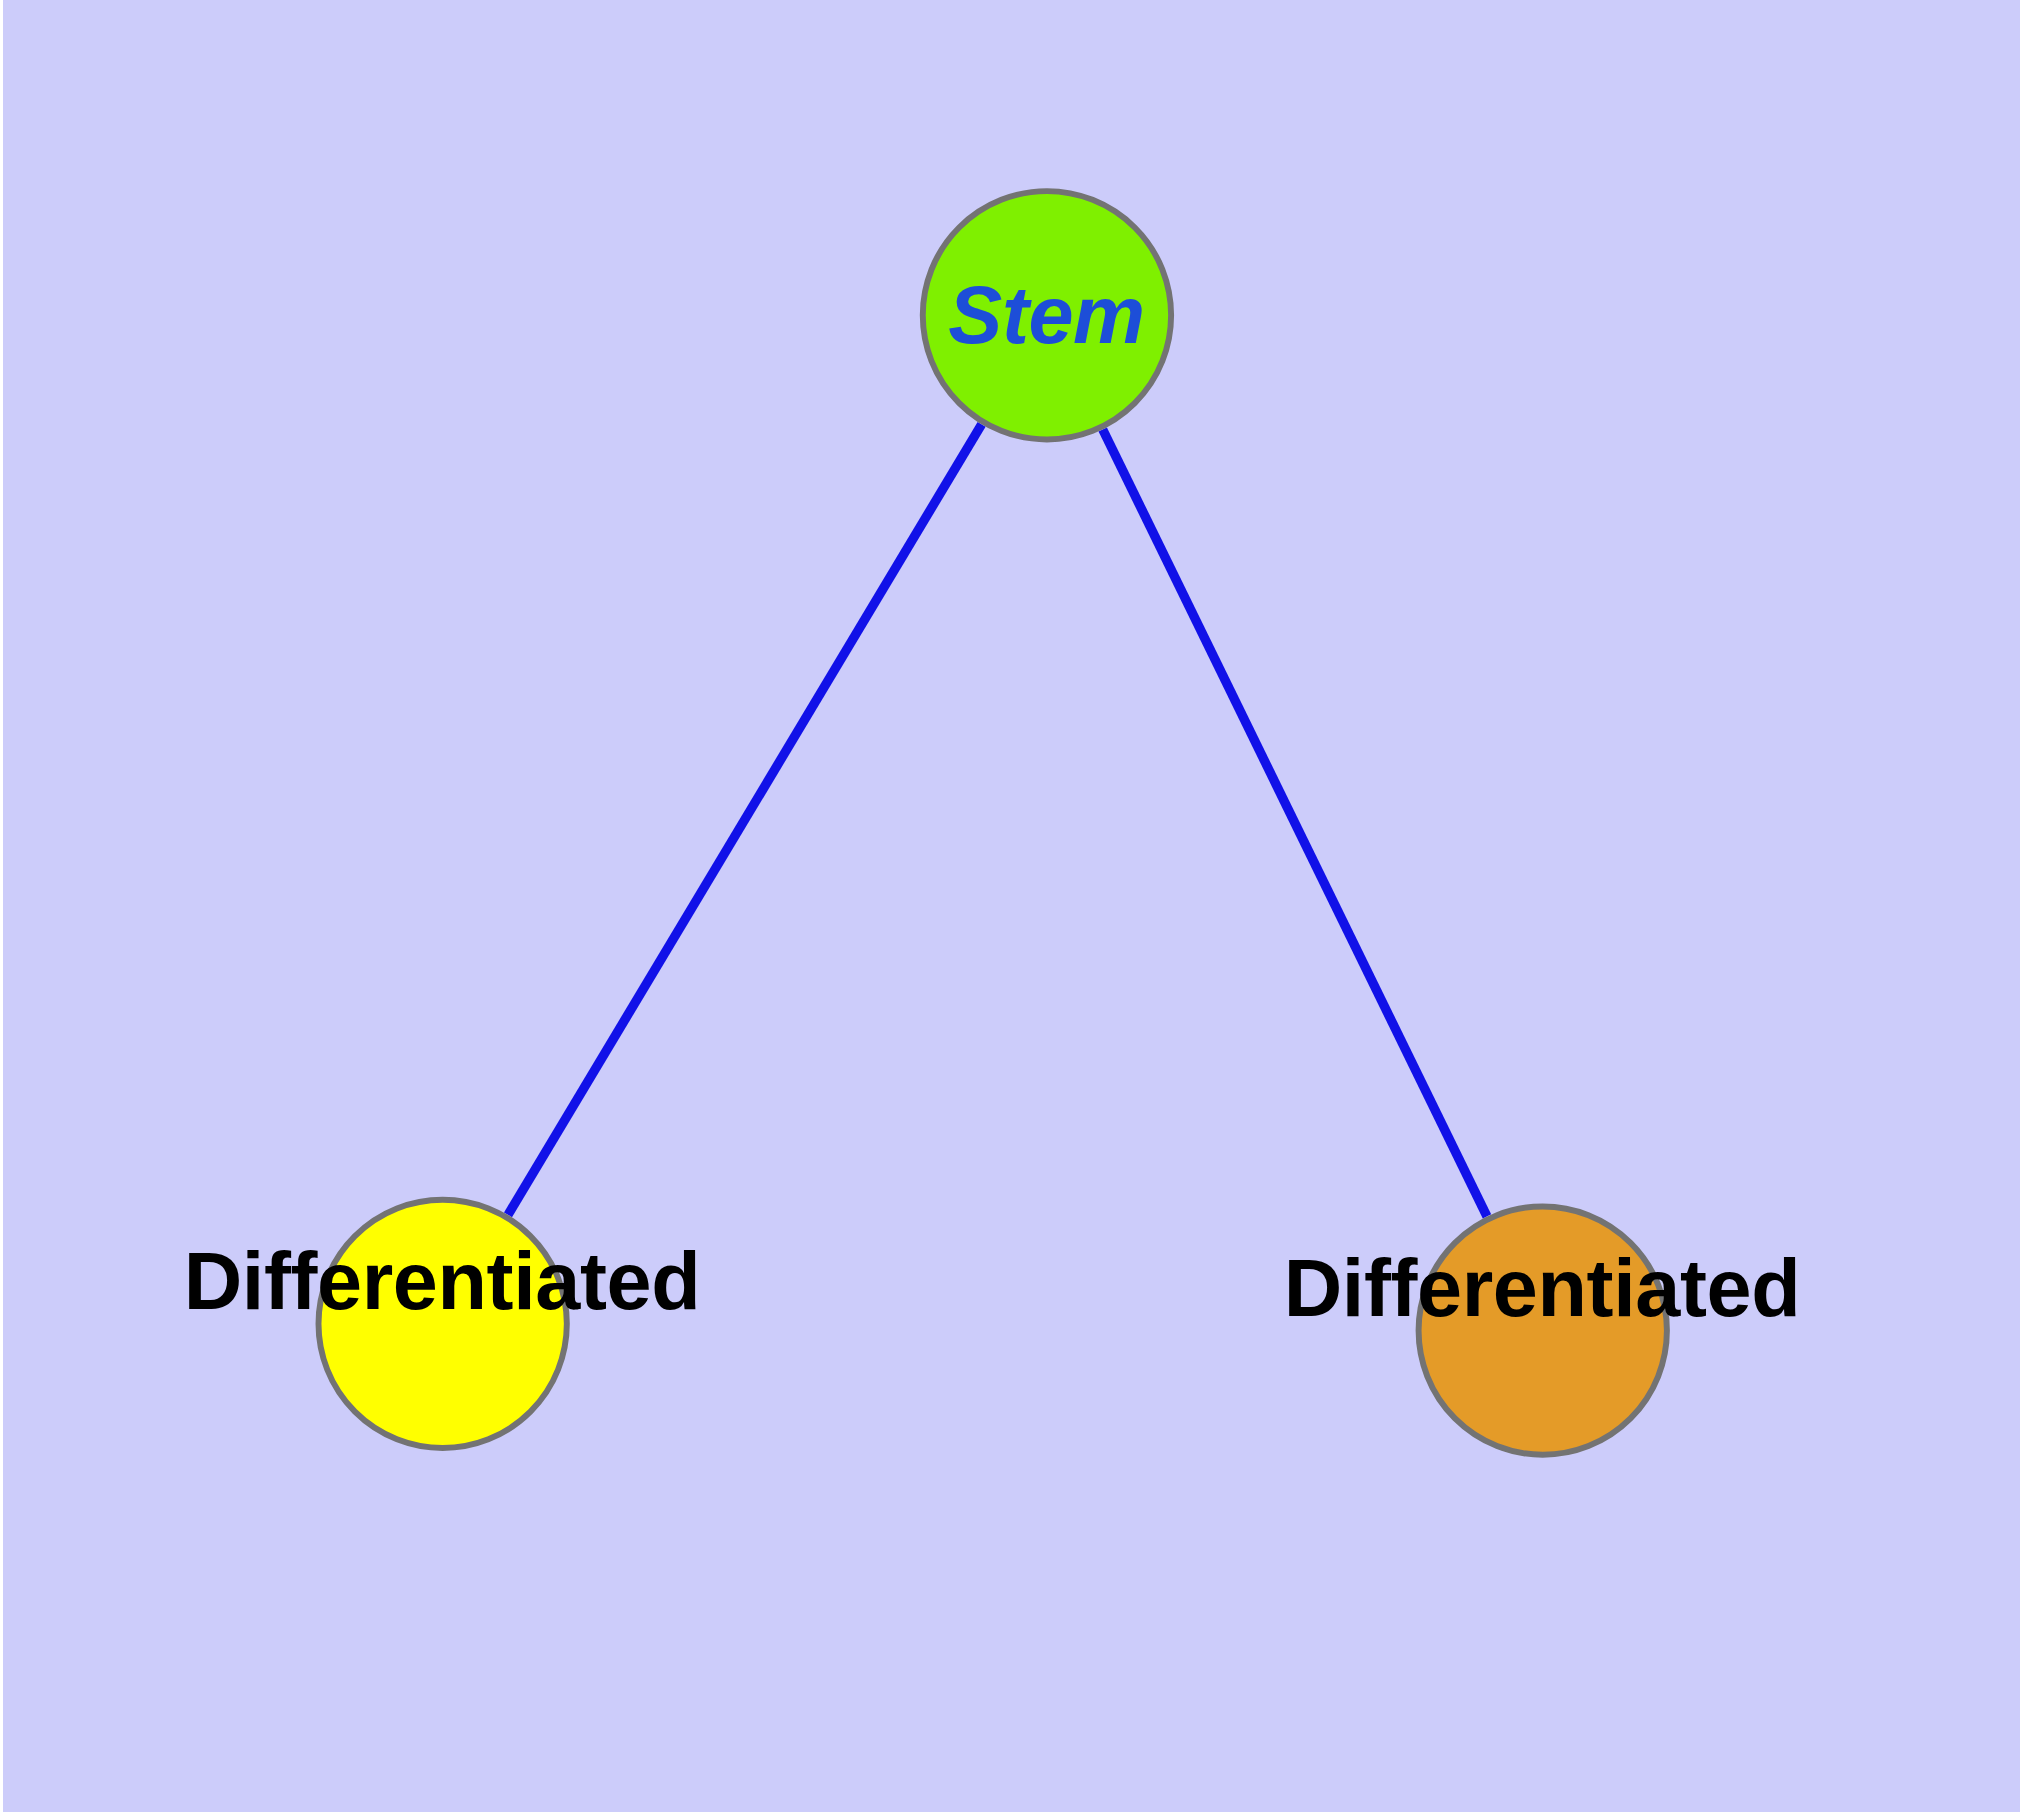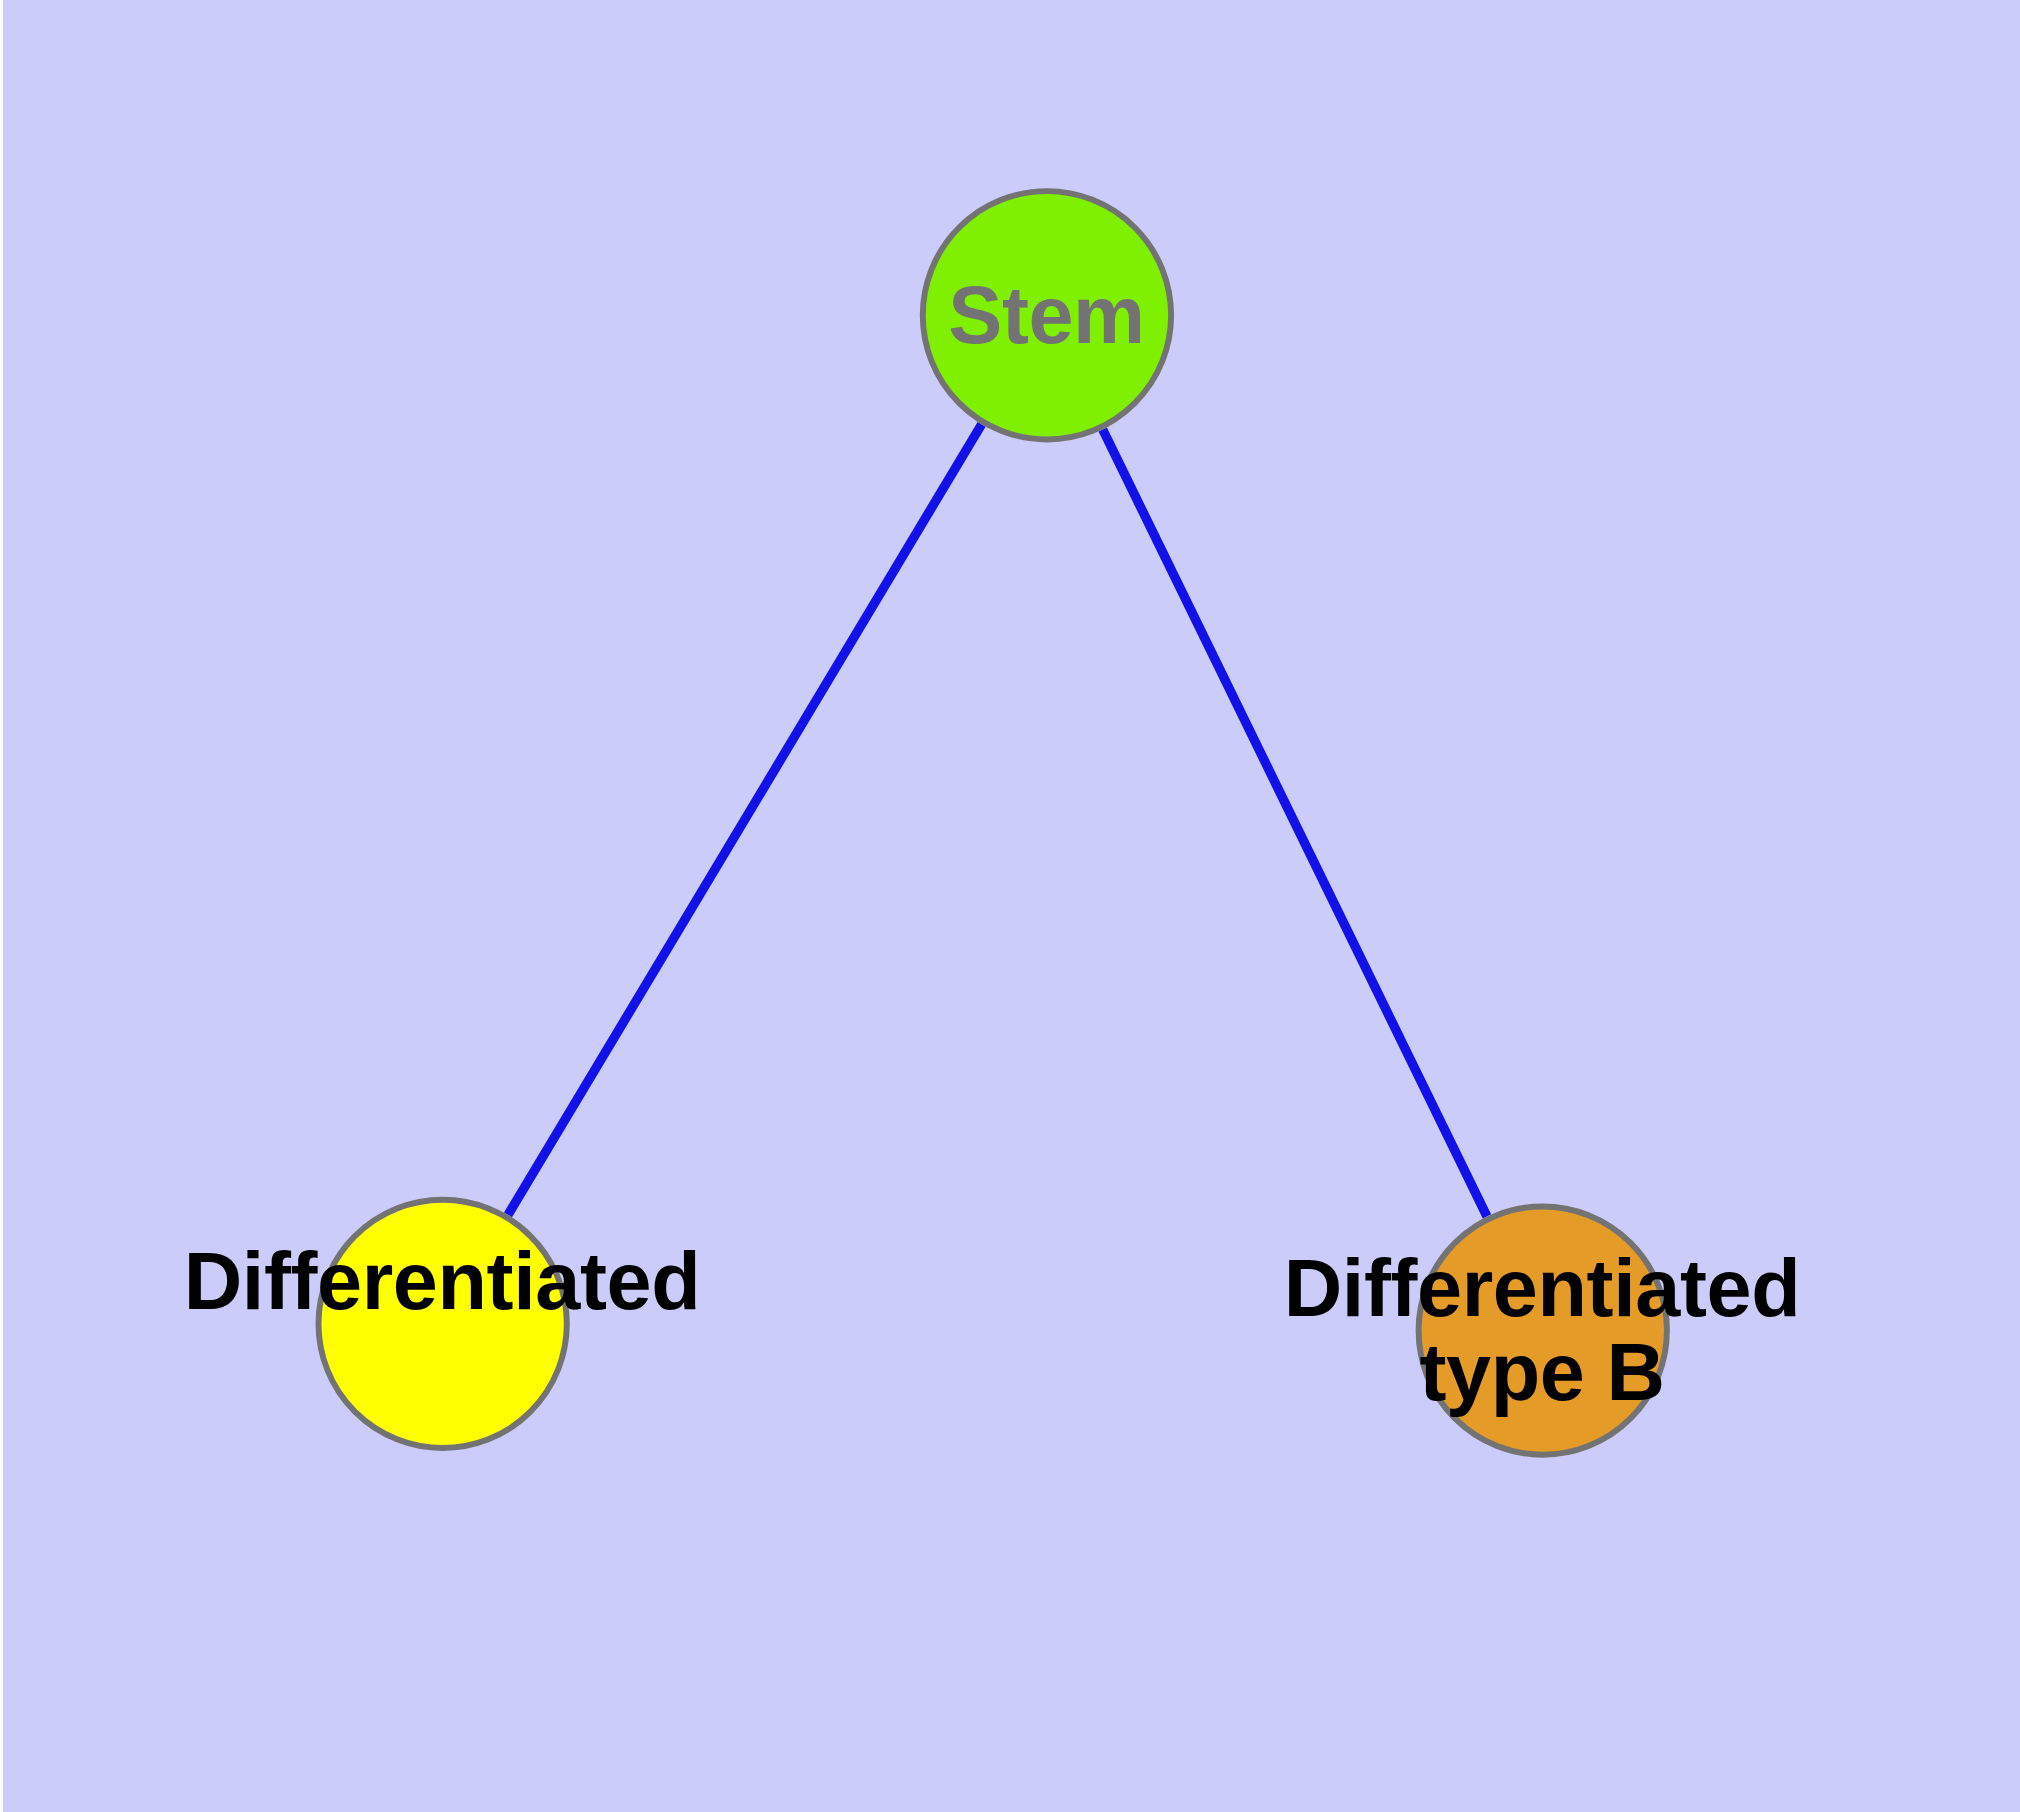--- a/index.html
+++ b/index.html
@@ -75,20 +75,20 @@
       <line x1="1300.818956744987" y1="506.7882225307595" x2="1754.181043255013" y2="1435.2117774692406" stroke="#1111e8" stroke-width="11" stroke-linecap="butt"></line>
     </g>
 
     <g id="nodes-layer">
       <circle cx="1235" cy="372" r="146.5" fill="#7ff000" stroke="#737373" stroke-width="7"></circle>
       <circle cx="522" cy="1562" r="146.5" fill="#ffff00" stroke="#737373" stroke-width="7"></circle>
       <circle cx="1820" cy="1570" r="146.5" fill="#e49b28" stroke="#737373" stroke-width="7"></circle>
     </g>
   </svg>
 
-  <div class="node-label" id="label-stem" style="font-size: 81px; color: #737373; font-weight: bold; left: 750px; top: 273px;">Stem</div>
+  <div class="node-label" id="label-stem" style="font-size: 81px; color: #1d4ed8; font-weight: bold; left: 750px; top: 273px; font-style: italic;">Stem</div>
 
   <div class="node-label" id="label-diff-a" style="font-size: 81px; color: rgb(0, 0, 0); font-weight: bold; left: -24px; top: 1239px;"><span>Differentiated</span><br></div>
 
-  <div class="node-label" id="label-diff-b" style="font-size: 81px; color: rgb(0, 0, 0); font-weight: bold; left: 1076px; top: 1246px;"><span>Differentiated</span><br><span>type B</span></div>
+  <div class="node-label" id="label-diff-b" style="font-size: 81px; color: rgb(0, 0, 0); font-weight: bold; left: 1076px; top: 1246px;"><span>Differentiated</span><br></div>
 
 </div>
 
 
 </body></html>

